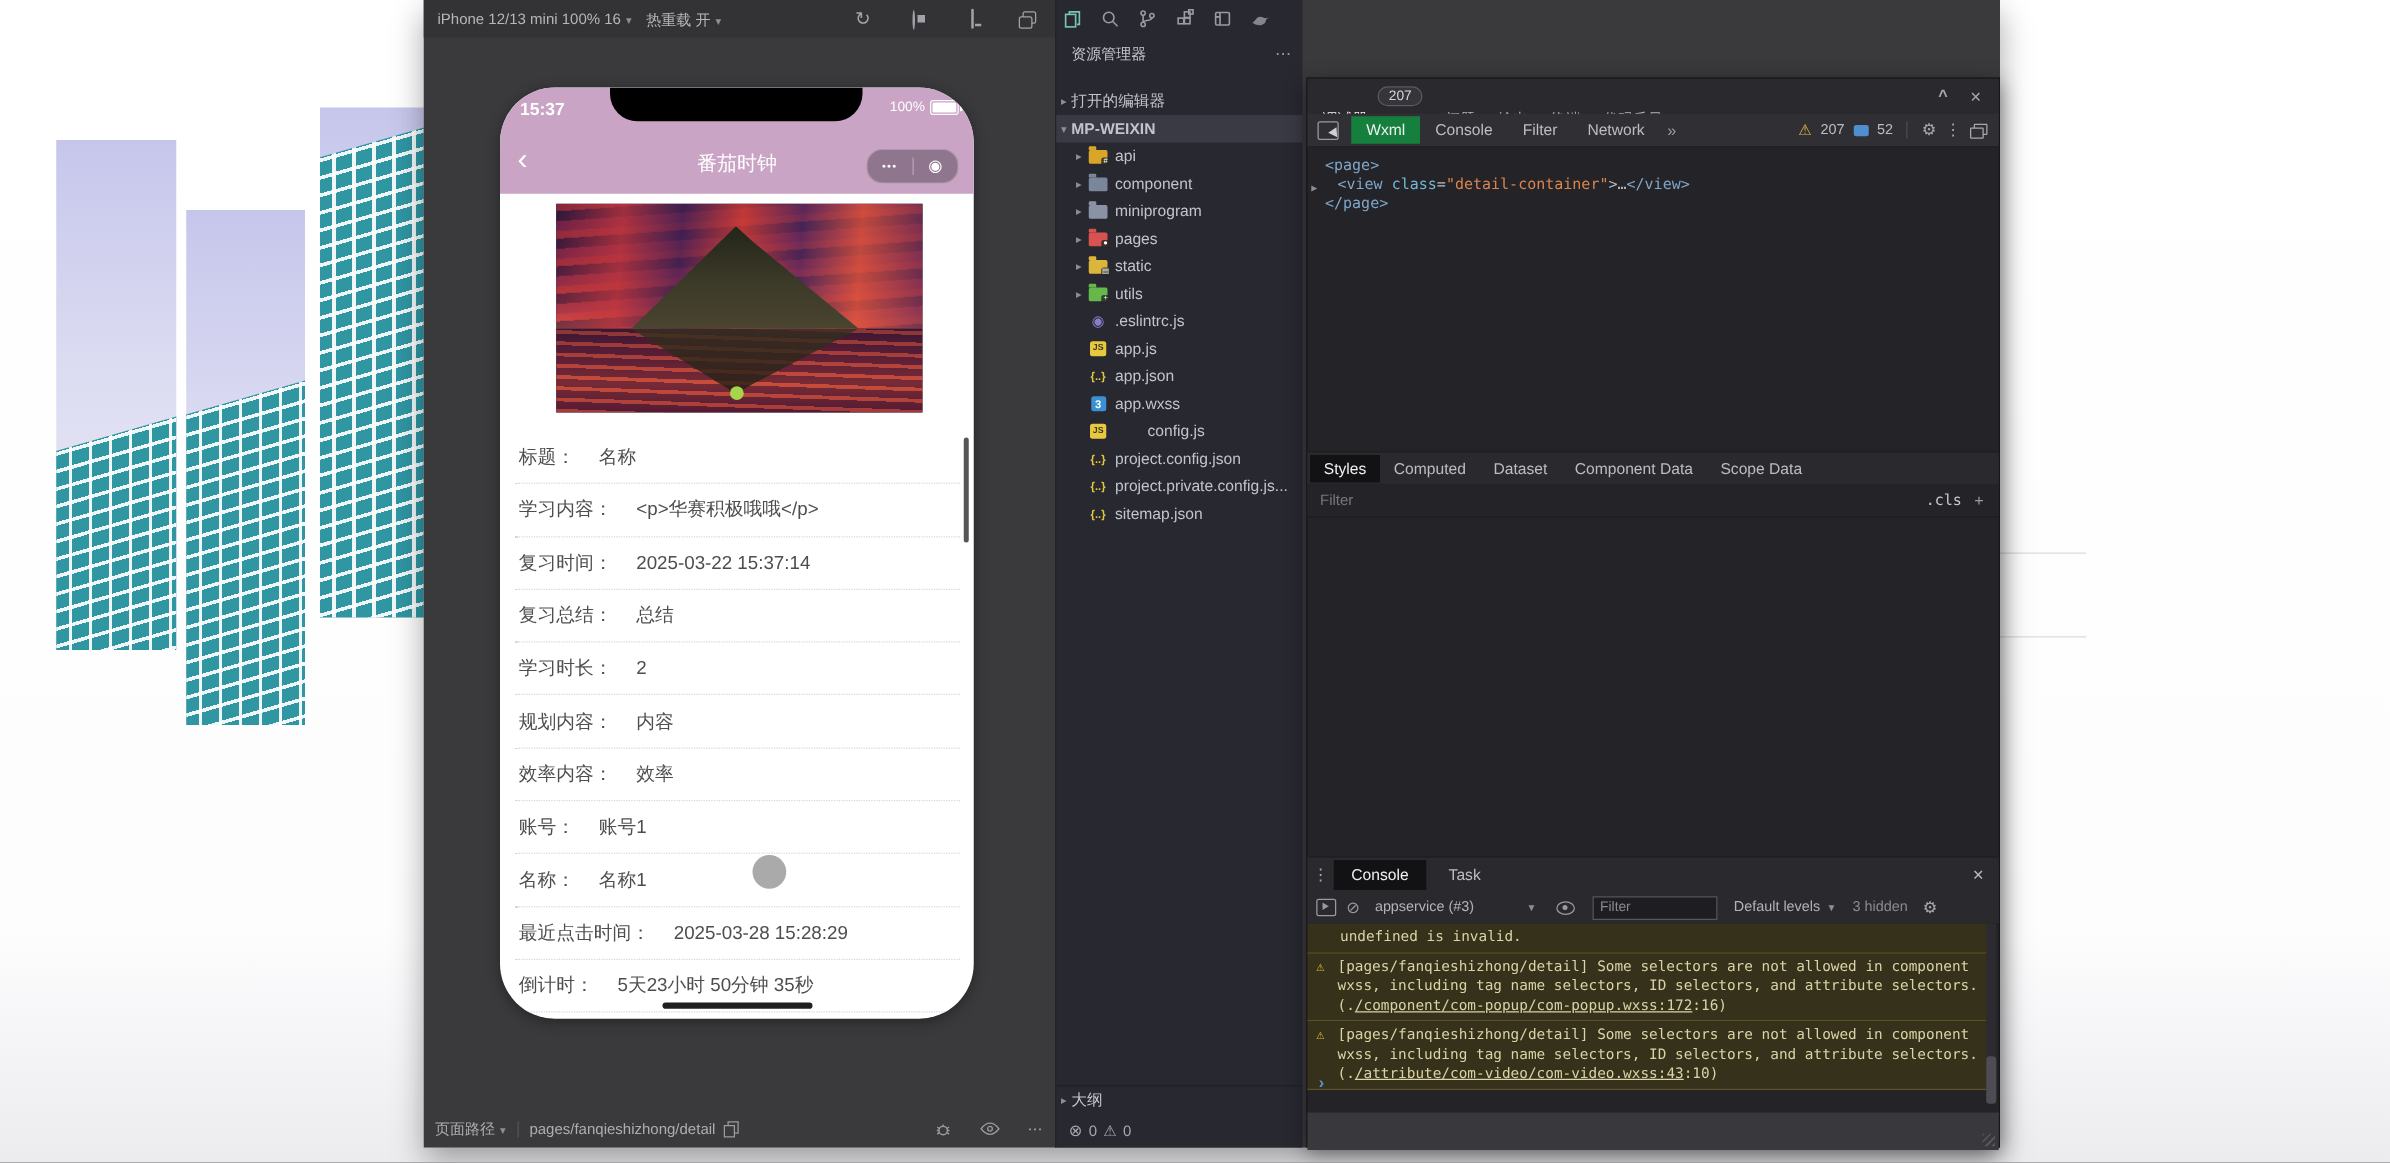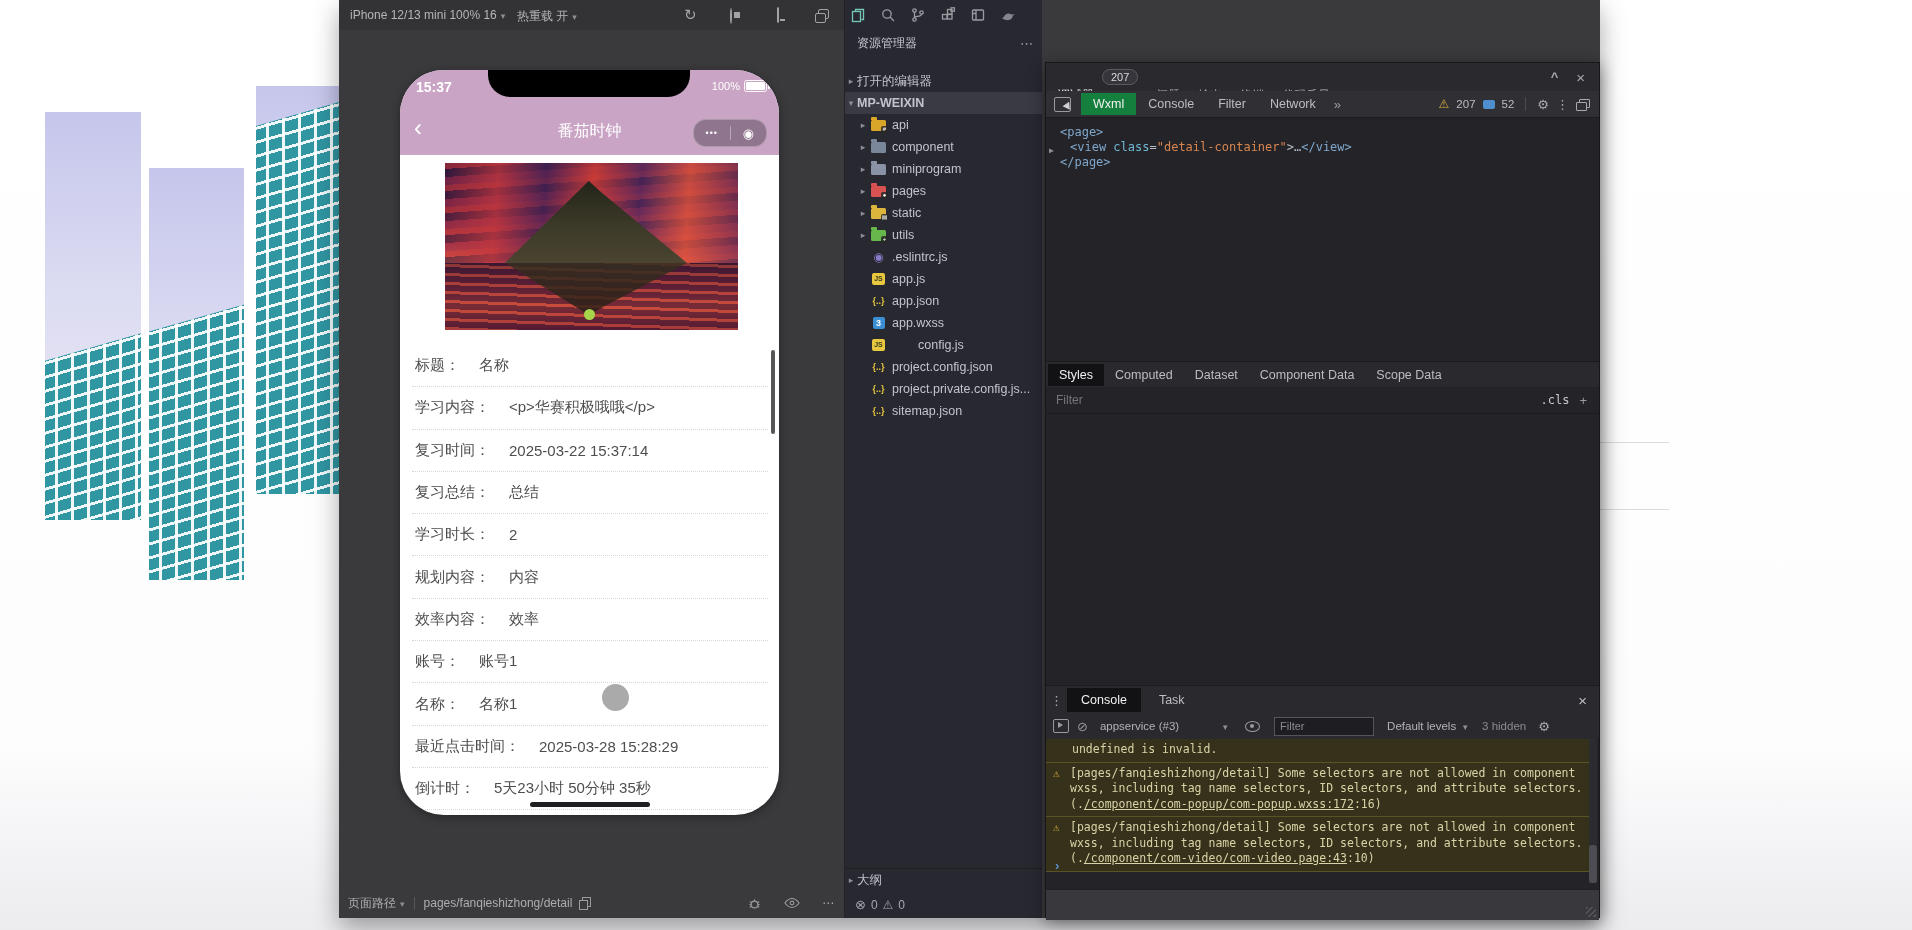--- a/index.html
+++ b/index.html
@@ -558,21 +558,21 @@
       <div class="cmsgs">
         <div class="cmsg partial">
           <span>undefined is invalid.</span>
         </div>
         <div class="cmsg">
           <span class="wico g-warn"></span>
           <span>[pages/fanqieshizhong/detail] Some selectors are not allowed in component wxss, including tag name selectors, ID selectors, and attribute selectors.(.</span><a class="clink">/component/com-popup/com-popup.wxss:172</a><span>:16)</span>
         </div>
         <div class="cmsg">
           <span class="wico g-warn"></span>
-          <span>[pages/fanqieshizhong/detail] Some selectors are not allowed in component wxss, including tag name selectors, ID selectors, and attribute selectors.(.</span><a class="clink">/component/com-video/com-video.page:43</a><span>:10)</span>
+          <span>[pages/fanqieshizhong/detail] Some selectors are not allowed in component wxss, including tag name selectors, ID selectors, and attribute selectors.(.</span><a class="clink">/attribute/com-video/com-video.wxss:43</a><span>:10)</span>
         </div>
       </div>
       <span class="prompt"></span>
       <div class="conscroll">
           <div class="conthumb"></div>
         </div>
 
       <div class="dbgfoot">
           <div class="grip"></div>
         </div>

